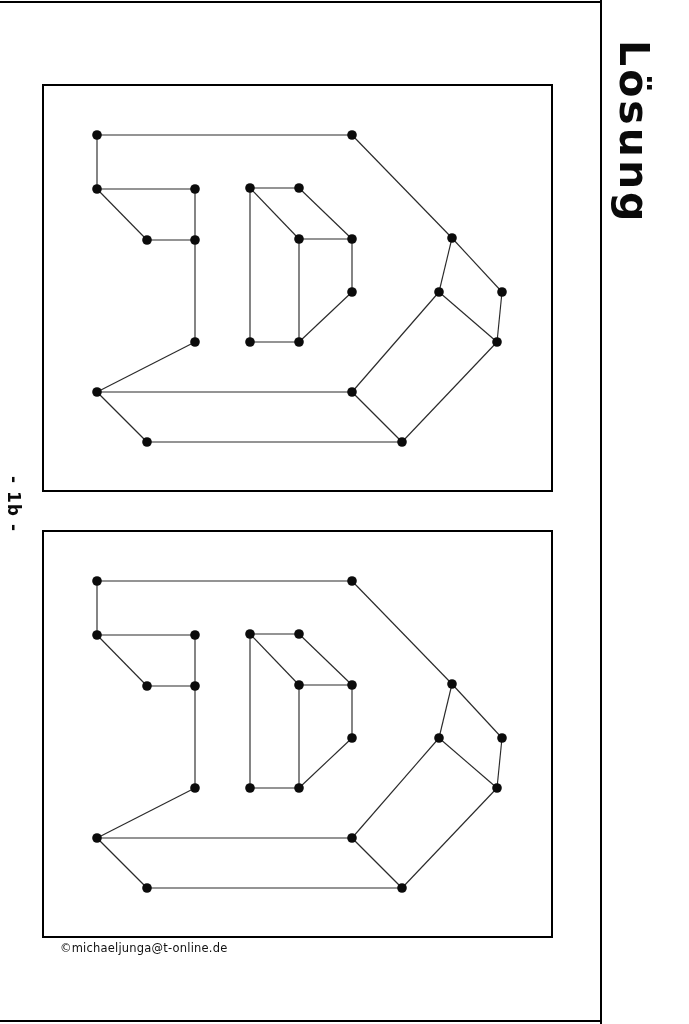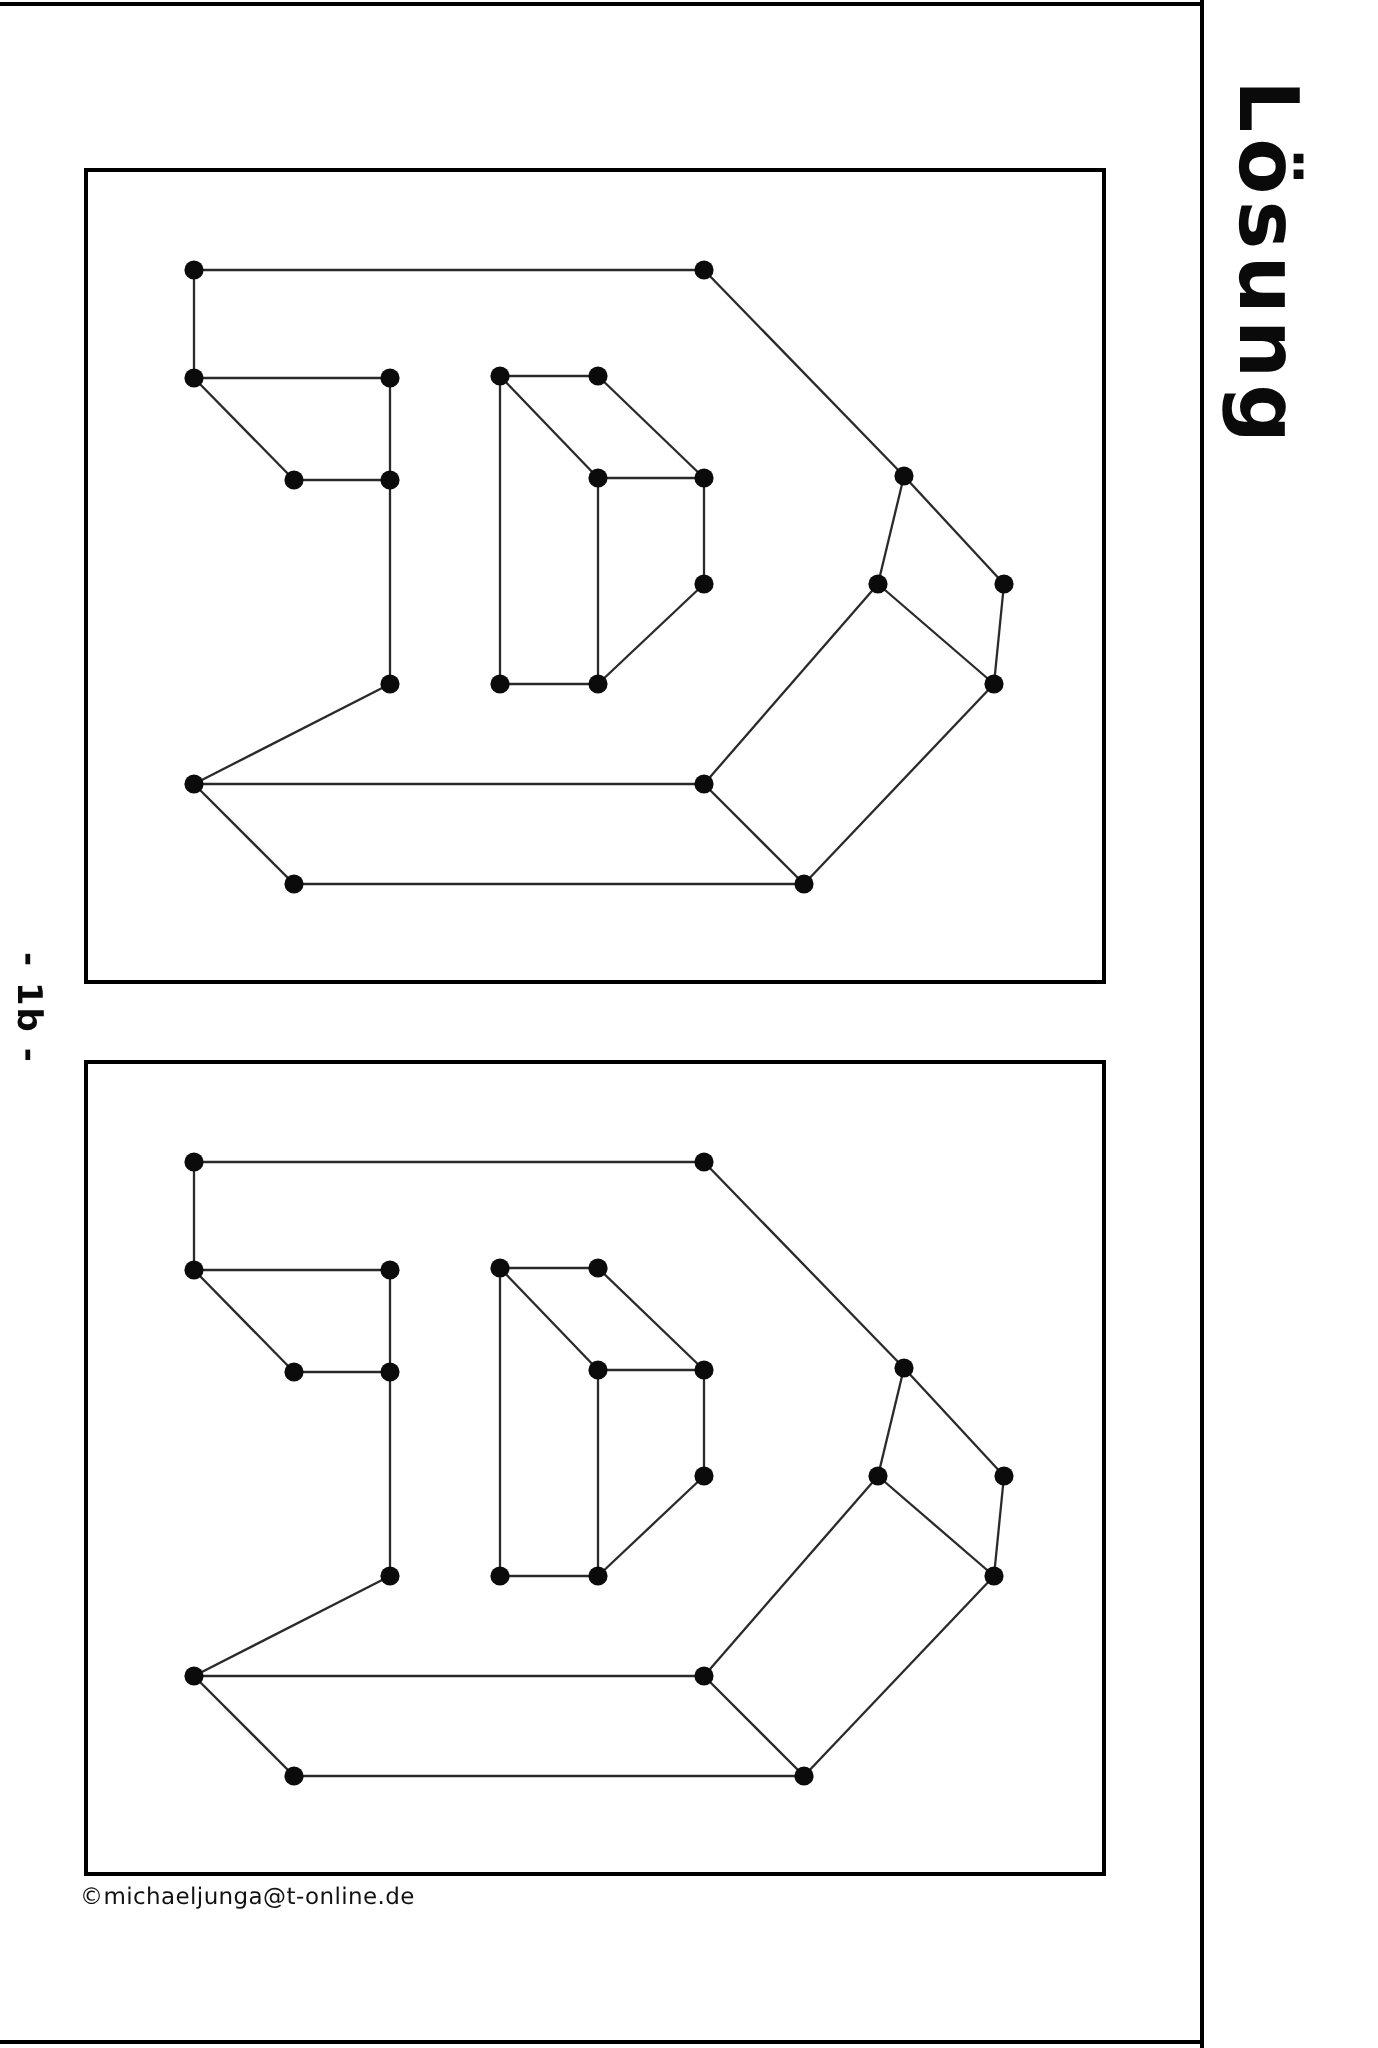--- a/index.html
+++ b/index.html
@@ -72,21 +72,21 @@
   }
   svg.figure line {
     stroke: #2a2a2a;
     stroke-width: 1.15;
   }
   svg.figure circle {
     fill: #0b0b0b;
   }
   .copyright {
     position: absolute;
-    left: 40px;
+    left: 60px;
     top: 941px;
     font-size: 11.5px;
     color: #111;
     letter-spacing: 0.2px;
   }
 </style>
 </head>
 <body>
 
 <div class="page">

